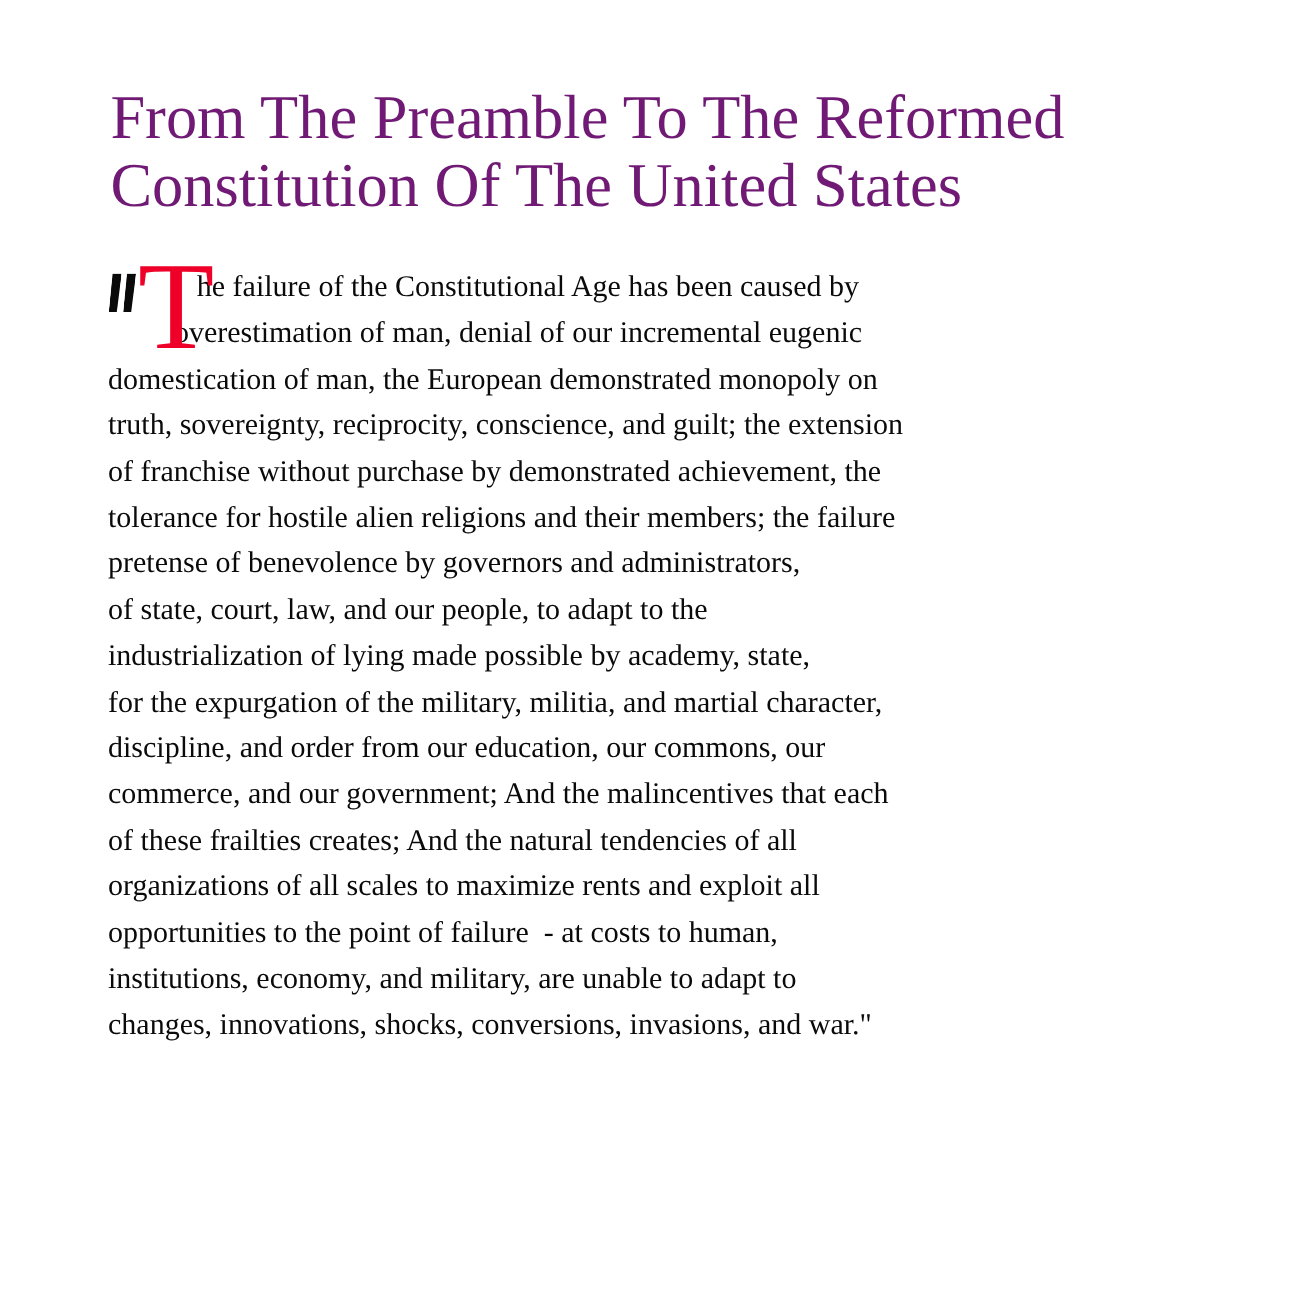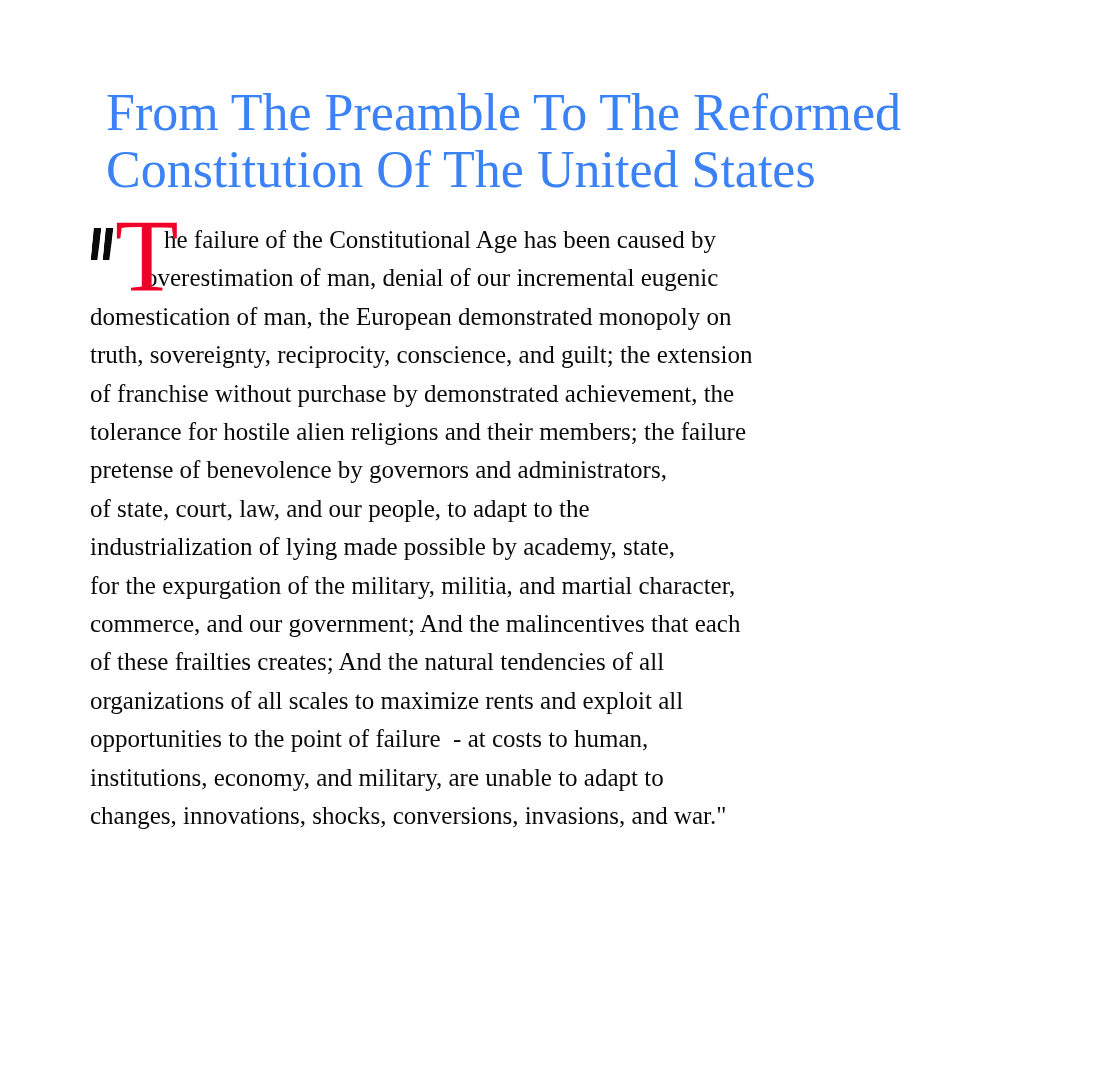--- a/index.html
+++ b/index.html
@@ -9,25 +9,25 @@
     height: 1086px;
     background: #ffffff;
     overflow: hidden;
     font-family: "Liberation Serif", serif;
     color: #000000;
   }
   .title {
     position: absolute;
     left: 90px;
     top: 68px;
-    margin: 16px;
+    margin: 2px;
     font-size: 52px;
     line-height: 57px;
     font-weight: normal;
-    color: #3b82f6;
+    color: #701a75;
   }
   .title-line { display: block; white-space: pre; }
 
   .quote-block {
     position: absolute;
     left: 90px;
     top: 221px;
     width: 940px;
   }
   .line {
@@ -98,20 +98,21 @@
     <div class="line pad1">he failure of the Constitutional Age has been caused by</div>
     <div class="line pad2">overestimation of man, denial of our incremental eugenic</div>
     <div class="line">domestication of man, the European demonstrated monopoly on</div>
     <div class="line">truth, sovereignty, reciprocity, conscience, and guilt; the extension</div>
     <div class="line">of franchise without purchase by demonstrated achievement, the</div>
     <div class="line">tolerance for hostile alien religions and their members; the failure</div>
     <div class="line">pretense of benevolence by governors and administrators,</div>
     <div class="line">of state, court, law, and our people, to adapt to the</div>
     <div class="line">industrialization of lying made possible by academy, state,</div>
     <div class="line">for the expurgation of the military, militia, and martial character,</div>
+    <div class="line">discipline, and order from our education, our commons, our</div>
     <div class="line">commerce, and our government; And the malincentives that each</div>
     <div class="line">of these frailties creates; And the natural tendencies of all</div>
     <div class="line">organizations of all scales to maximize rents and exploit all</div>
     <div class="line">opportunities to the point of failure  - at costs to human,</div>
     <div class="line">institutions, economy, and military, are unable to adapt to</div>
     <div class="line">changes, innovations, shocks, conversions, invasions, and war."</div>
   </div>
 
 </div>
 

